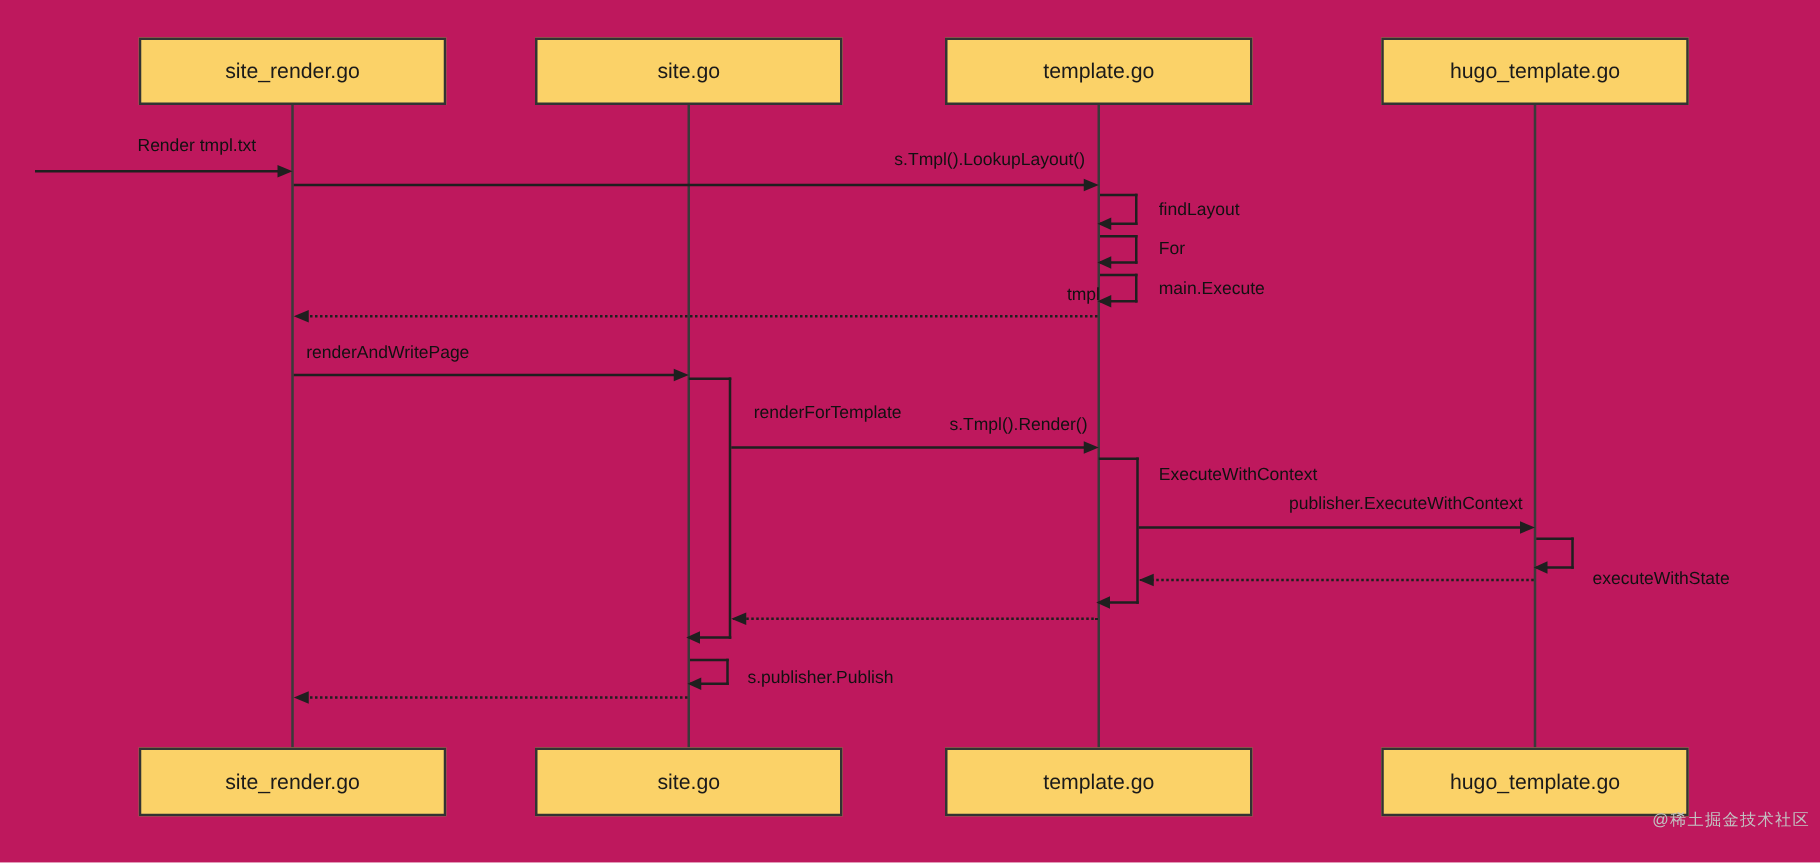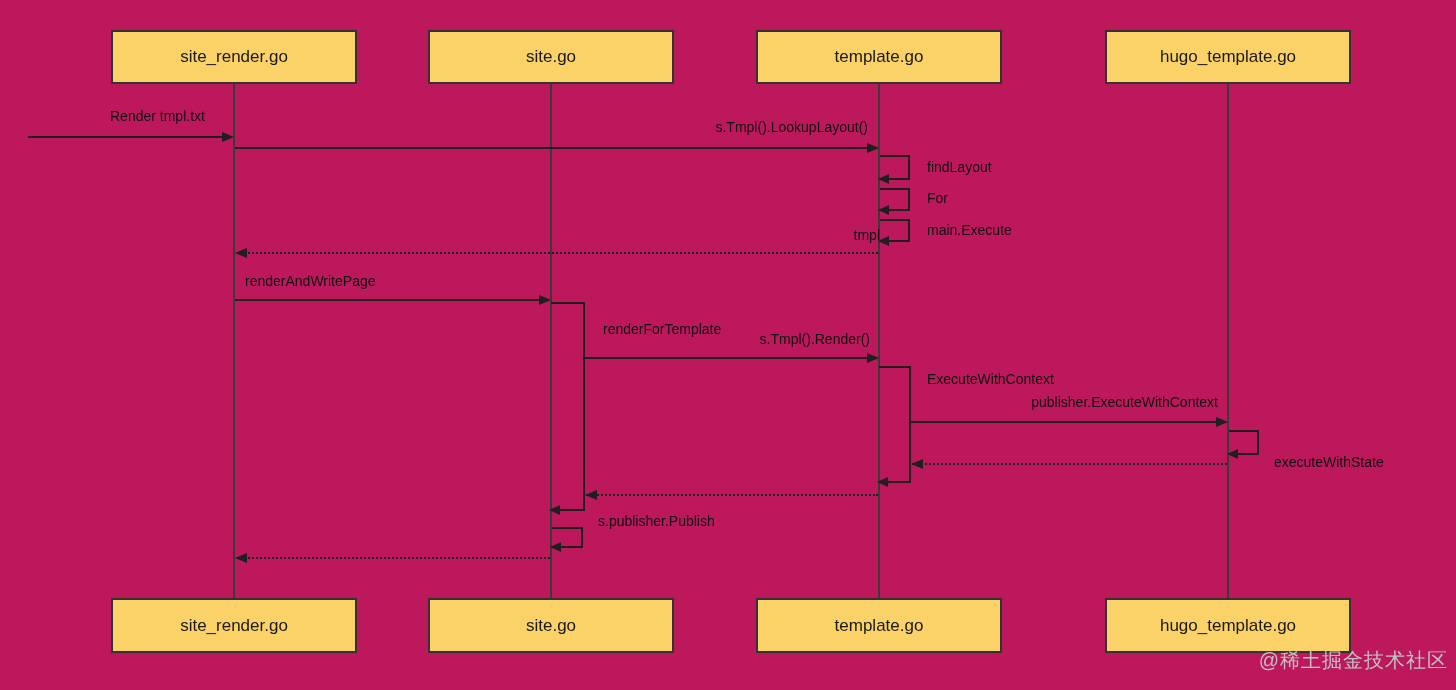--- a/index.html
+++ b/index.html
@@ -29,21 +29,21 @@
   .self-call::after{
     content:"";position:absolute;left:-2px;bottom:-6px;width:0;height:0;
     border-top:5px solid transparent;border-bottom:5px solid transparent;
     border-right:11px solid #1f1f1f;
   }
   .lbl{
     position:absolute;font-size:14px;line-height:18px;white-space:nowrap;color:#111;
   }
   .lbl.ra{text-align:center;}
   .watermark{
-    position:absolute;right:8px;top:647px;font-size:20px;color:#c2c2c2;
+    position:absolute;right:8px;top:647px;font-size:13px;color:#c2c2c2;
     letter-spacing:1px;
   }
 </style>
 </head>
 <body>
 
 <div id="canvas">
 
   <div class="actor-box" style="left:111px;top:30px;">
       <span>site_render.go</span>
@@ -105,21 +105,21 @@
   <div class="self-call" style="left:1229px;top:430px;width:30px;height:25px;"></div>
   <div class="lbl" style="left:1274px;top:433px;margin-top:20px;">executeWithState</div>
 
   <div class="msg dotted" style="left:912px;top:463px;width:315px;"></div>
   <div class="arr l" style="left:911px;top:459px;"></div>
 
   <div class="msg dotted" style="left:586px;top:494px;width:292px;"></div>
   <div class="arr l" style="left:585px;top:490px;"></div>
 
   <div class="self-call" style="left:552px;top:527px;width:31px;height:21px;"></div>
-  <div class="lbl" style="left:598px;top:512px;">s.publisher.Publish</div>
+  <div class="lbl" style="left:598px;top:532px;">s.publisher.Publish</div>
 
   <div class="msg dotted" style="left:240px;top:557px;width:310px;"></div>
   <div class="arr l" style="left:235px;top:553px;"></div>
 
   <div class="actor-box" style="left:111px;top:598px;height:55px;">
       <span>site_render.go</span>
     </div>
   <div class="actor-box" style="left:428px;top:598px;height:55px;">
       <span>site.go</span>
     </div>

